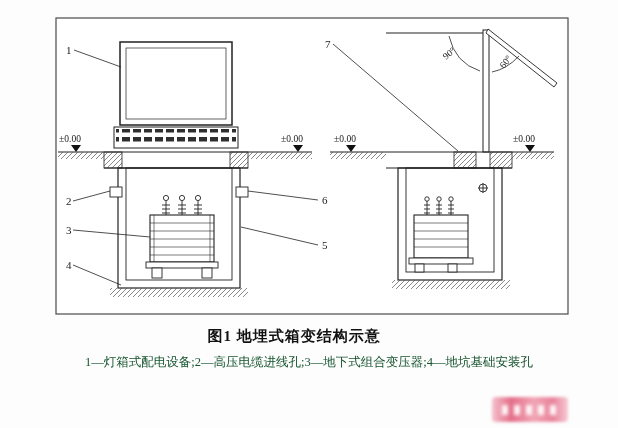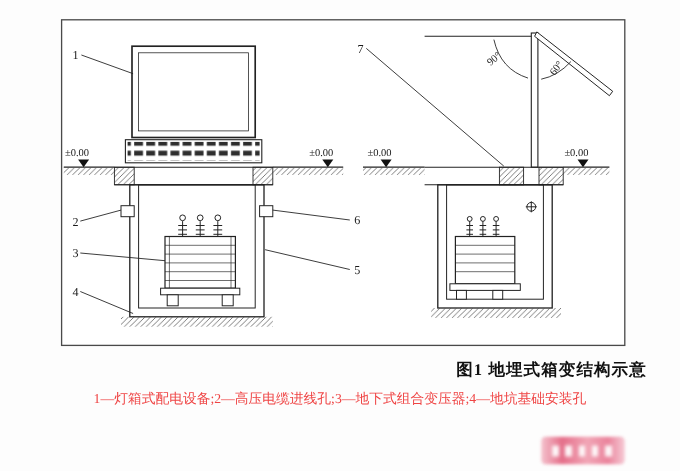--- a/index.html
+++ b/index.html
@@ -4,24 +4,24 @@
 <style>
   html,body{margin:0;padding:0;}
   body{width:618px;height:428px;background:#fdfdfd;position:relative;
        font-family:"Liberation Serif",serif;overflow:hidden;}
   .stage{position:absolute;inset:0;}
   svg{position:absolute;left:0;top:0;}
   svg text{font-family:"Liberation Serif",serif;fill:#1a1a1a;}
   .callout{font-size:11px;}
   .elev{font-size:9.5px;text-anchor:middle;}
   .angle{font-size:9.5px;}
-  .caption{position:absolute;top:327px;left:0;width:588px;text-align:right;
+  .caption{position:absolute;top:327px;left:0;width:588px;text-align:center;
            font-size:15px;font-weight:bold;color:#111;letter-spacing:1px;}
   .legend{position:absolute;top:351px;left:0;width:618px;text-align:center;
-          font-size:12.5px;color:#ef4444;}
+          font-size:12.5px;color:#14532d;}
   .legend-inner{display:inline-block;text-align:left;line-height:23px;}
   .watermark{position:absolute;left:492px;top:397px;width:76px;height:25px;border-radius:4px;
      background:linear-gradient(90deg,#f3bcc8 0%,#e25f7d 25%,#f09cae 55%,#e87691 80%,#f5c5d1 100%);
      filter:blur(1.6px);opacity:.9;}
   .watermark .wm-streaks{position:absolute;left:10px;top:8px;right:10px;height:10px;
      background:repeating-linear-gradient(90deg,rgba(255,255,255,.95) 0 6px,rgba(255,255,255,0) 6px 12px);
      filter:blur(1px);}
 </style>
 </head>
 <body>

